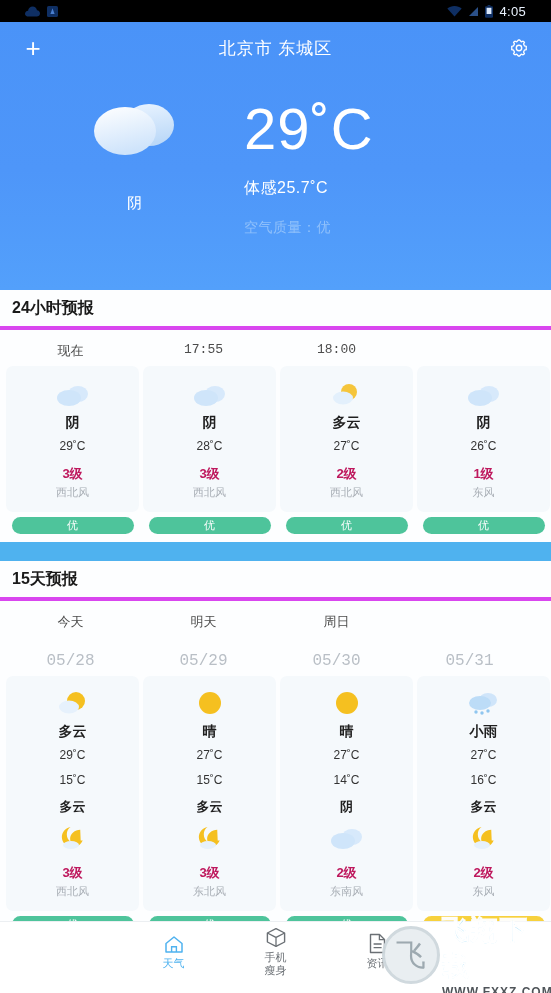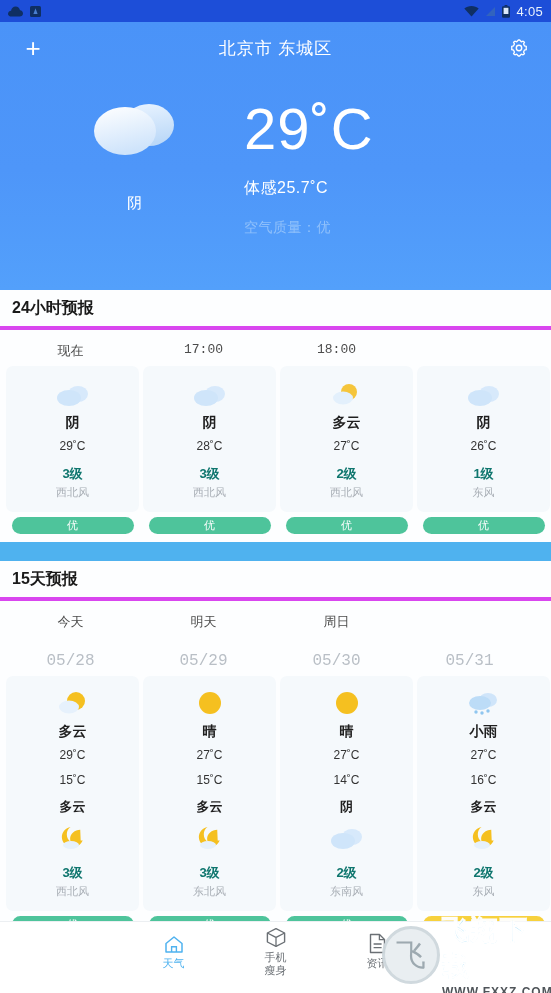--- a/index.html
+++ b/index.html
@@ -5,22 +5,22 @@
   * { margin:0; padding:0; box-sizing:border-box; }
   html, body {
     width:551px; height:993px;
     font-family:"Liberation Sans","DejaVu Sans",sans-serif;
     background:#ffffff; overflow:hidden;
   }
   #app { position:relative; width:551px; height:993px; overflow:hidden; background:#fff; }
 
   
   .statusbar {
-    height:22px; background:#1d4ed8; display:flex; align-items:center;
-    padding:0 8px; color:#cfe0f7; font-size:12px;
+    height:22px; background:#000000; display:flex; align-items:center;
+    padding:0 25px; color:#cfe0f7; font-size:12px;
   }
   .sb-left { display:flex; align-items:center; gap:7px; }
   .sb-right { margin-left:auto; display:flex; align-items:center; gap:6px; }
   .sb-time { font-size:13px; color:#e9f1fc; letter-spacing:.3px; }
   .ic { display:inline-block; line-height:0; }
 
   
   .hero {
     position:relative; height:268px;
     background:linear-gradient(180deg,#4a93f8 0%,#4e96f9 55%,#53a0fb 100%);
@@ -82,21 +82,21 @@
     width:100%; background:#f5f9fc; border-radius:7px;
     display:flex; flex-direction:column; align-items:center;
     padding:10px 0 12px 0;
   }
   .card-body .icon { height:30px; display:flex; align-items:flex-end; }
   .card-body .c-desc {
     font-size:14px; color:#1f1f1f; font-weight:bold; margin-top:8px;
   }
   .card-body .c-temp { font-size:12px; color:#333; margin-top:7px; }
   .card-body .c-temp2 { font-size:12px; color:#333; margin-top:11px; }
-  .card-body .c-lvl { font-size:13px; color:#0f766e; font-weight:bold; margin-top:12px; }
+  .card-body .c-lvl { font-size:13px; color:#be185d; font-weight:bold; margin-top:12px; }
   .card-body .c-dir { font-size:11px; color:#a8aeb5; margin-top:2px; }
   .badge {
     margin-top:5px; width:122px; height:17px; border-radius:9px;
     display:flex; align-items:center; justify-content:center;
     font-size:11px; color:#ffffff;
   }
 
   
   .card-body.daily .c-desc { margin-top:7px; }
   .card-body.daily .icon2 { height:28px; display:flex; align-items:center; margin-top:8px; }
@@ -217,21 +217,21 @@
         <div class="aqi-line">空气质量：优</div>
       </div>
     </div>
   </div>
 
   <div class="section">
     <div class="sec-head">24小时预报</div>
 
     <div class="rowlabels">
       <div>现在</div>
-      <div>17:00</div>
+      <div>17:55</div>
       <div>18:00</div>
     </div>
 
     <div class="cards">
 
       <div class="card">
         <div class="card-body">
           <div class="icon">
             <svg width="34" height="22" viewBox="0 0 34 22">
                 <ellipse cx="22" cy="10" rx="10" ry="8" fill="#d7e9fb"></ellipse>

